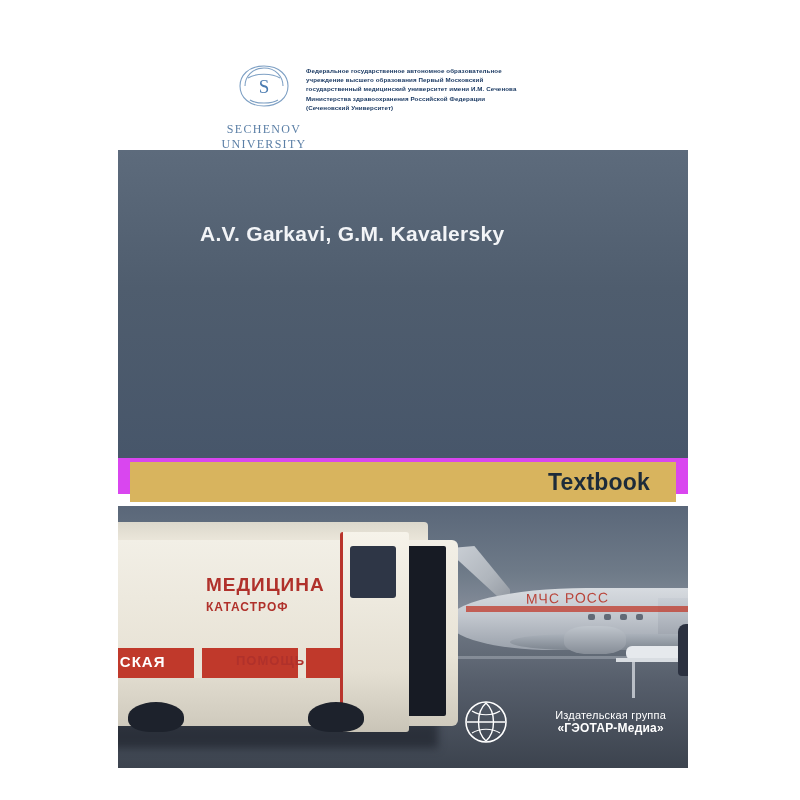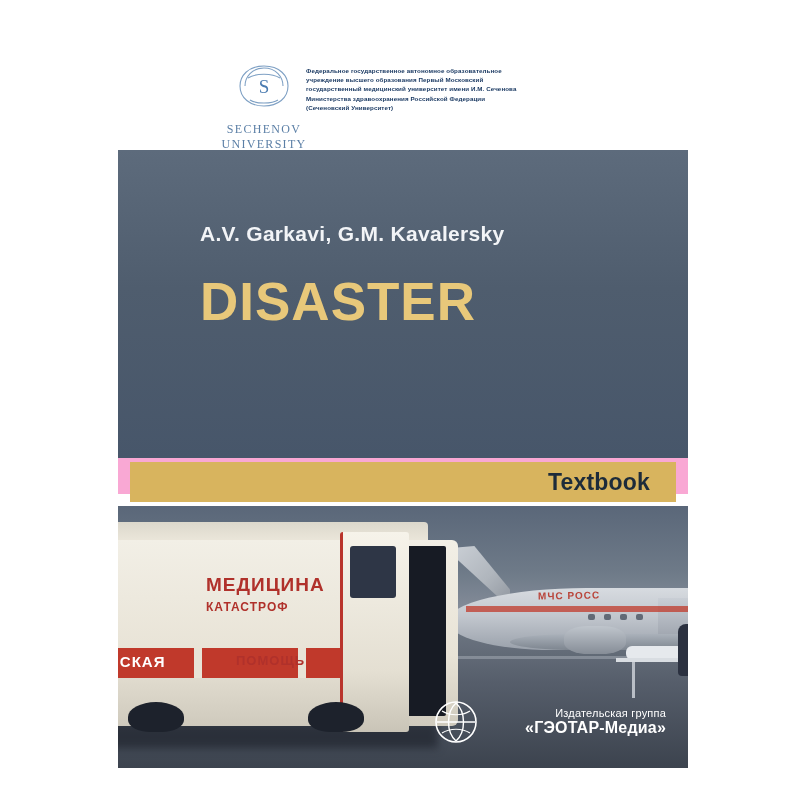--- a/index.html
+++ b/index.html
@@ -106,21 +106,21 @@
   }
   .title .line2 { display: block; padding-left: 6px; }
 
   
   .goldbar {
     position: absolute;
     left: 0;
     top: 420px;
     width: 570px;
     height: 36px;
-    background: #f9a8d4;
+    background: #d946ef;
   }
   .goldbar .inner {
     position: absolute;
     left: 12px;
     top: 4px;
     width: 546px;
     height: 40px;
     background: #d8b45e;
   }
   .textbook {
@@ -164,22 +164,22 @@
   .plane-nose {
     position:absolute; left:540px; top:92px; width:90px; height:44px;
     background: linear-gradient(180deg,#c9ced5,#9aa0aa);
     border-radius: 0 50% 60% 0 / 0 50% 50% 0;
   }
   .plane-stripe {
     position:absolute; left:348px; top:100px; width:250px; height:6px;
     background:#c0392b; opacity:.75;
   }
   .plane-text {
-    position:absolute; left:420px; top:84px;
-    font-size:10px; color:#b9443a; font-weight:bold; letter-spacing:1px;
+    position:absolute; left:408px; top:84px;
+    font-size:14px; color:#b9443a; font-weight:normal; letter-spacing:1px;
     transform: rotate(-1deg);
   }
   .plane-win {
     position:absolute; top:108px; width:7px; height:6px;
     background:#4a5260; border-radius:2px; opacity:.8;
   }
   .plane-wing {
     position:absolute; left:392px; top:128px; width:210px; height:16px;
     background: linear-gradient(180deg,#aab1ba,#7d858f);
     border-radius: 40% 10% 10% 40% / 60% 40% 40% 60%;
@@ -265,23 +265,23 @@
   }
 
   
   .publisher {
     position:absolute; right:22px; bottom:24px;
     display:flex; align-items:center; gap:10px;
   }
   .pub-logo {
     width:44px; height:44px; position:relative;
   }
-  .pub-text { text-align:right;margin-left:37px; }
+  .pub-text { text-align:center;margin-left:37px; }
   .pub-line1 { font-size:11px; color:#ffffff; letter-spacing:.2px; }
-  .pub-line2 { font-size:16px; color:#ffffff; font-weight:bold; letter-spacing:.2px; }
+  .pub-line2 { font-size:12px; color:#ffffff; font-weight:bold; letter-spacing:.2px; }
 </style>
 </head>
 <body>
 
 <div class="page">
   <div class="cover">
 
     <div class="header">
       <div class="logo-wrap">
         <div class="logo-mark">
@@ -304,21 +304,20 @@
         <div>учреждение высшего образования  Первый Московский</div>
         <div>государственный медицинский университет имени И.М. Сеченова</div>
         <div>Министерства здравоохранения Российской Федерации</div>
         <div>(Сеченовский Университет)</div>
       </div>
     </div>
 
     <div class="panel">
       <div class="authors">A.V. Garkavi, G.M. Kavalersky</div>
       <div class="title">
-        <span>DISASTER</span>
       </div>
     </div>
 
     <div class="goldbar">
       <div class="inner"></div>
       <div class="textbook">Textbook</div>
     </div>
 
     <div class="photo">
       <div class="sky"></div>

